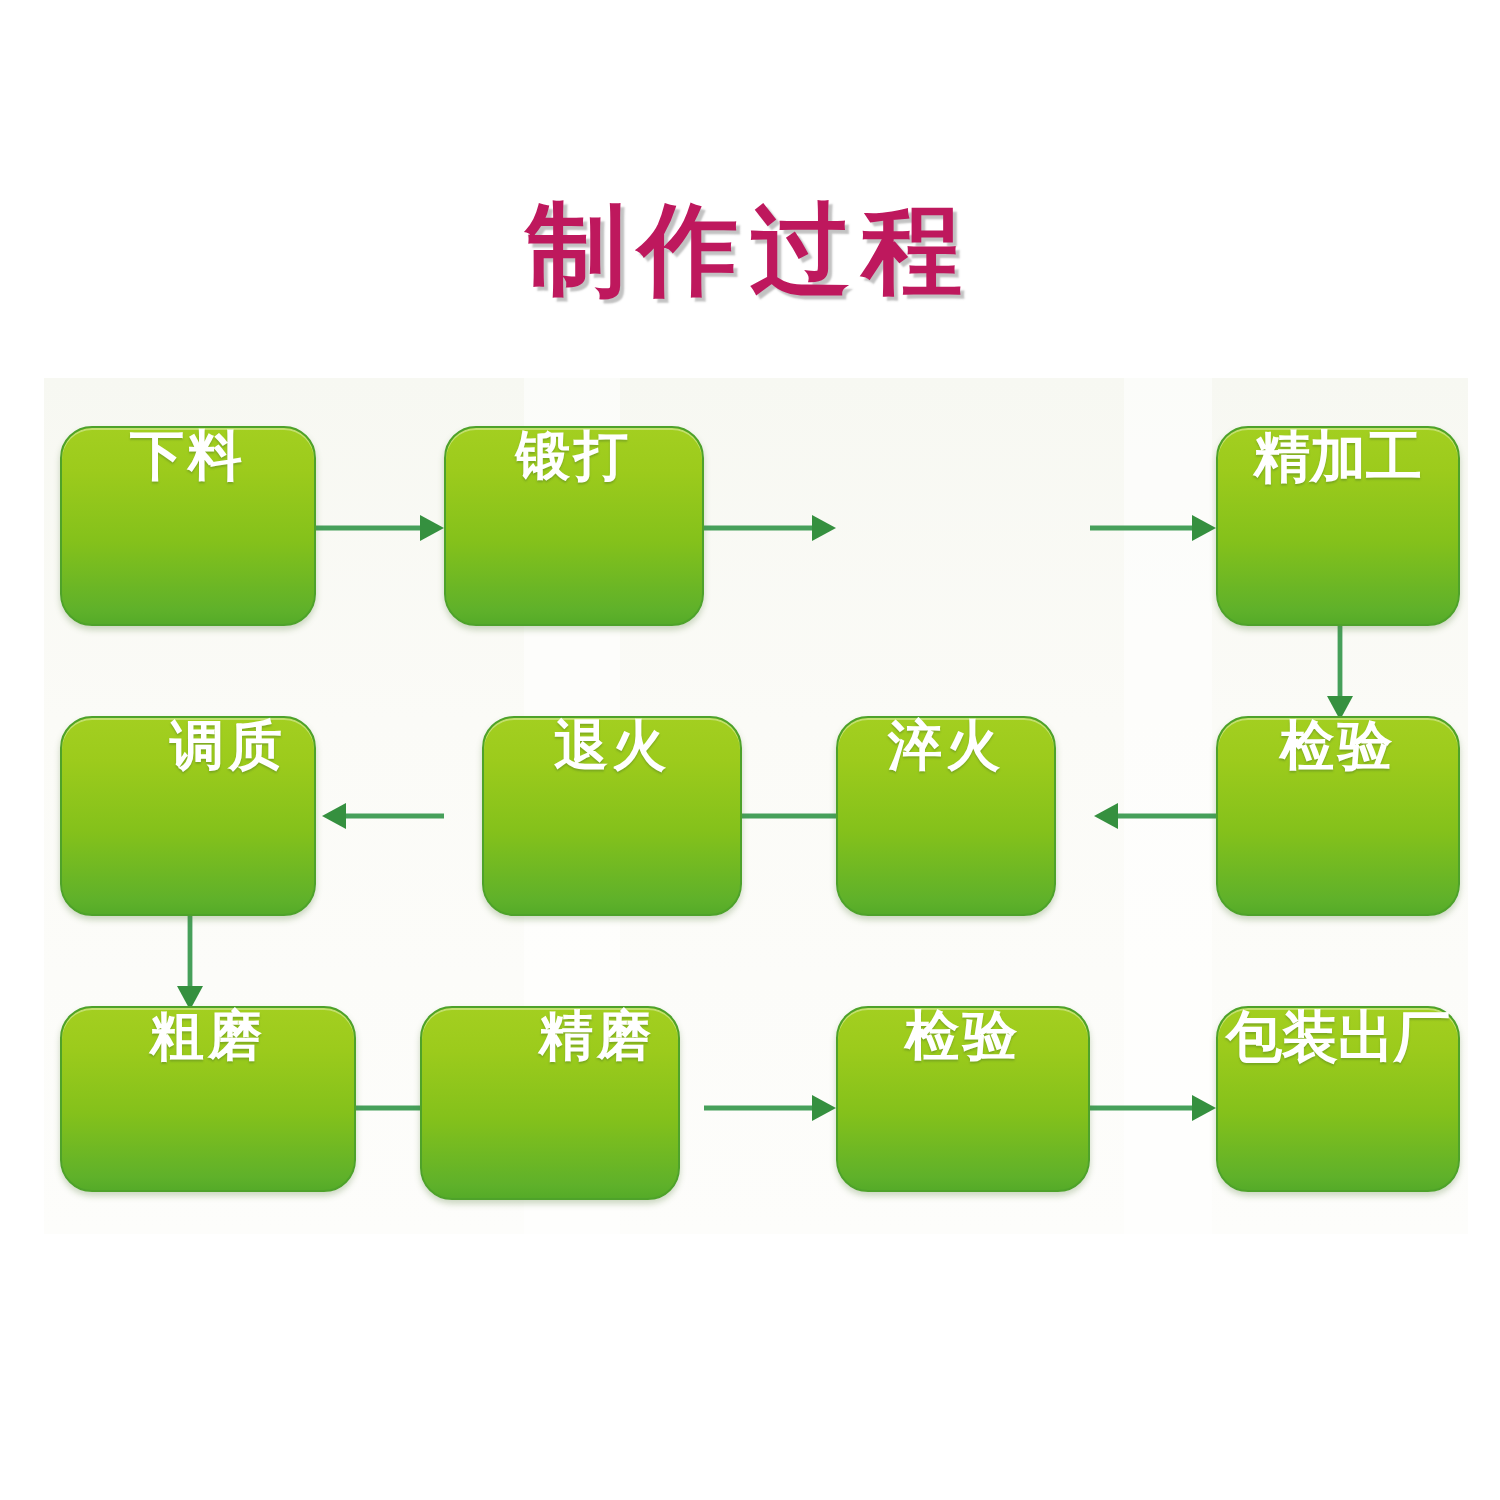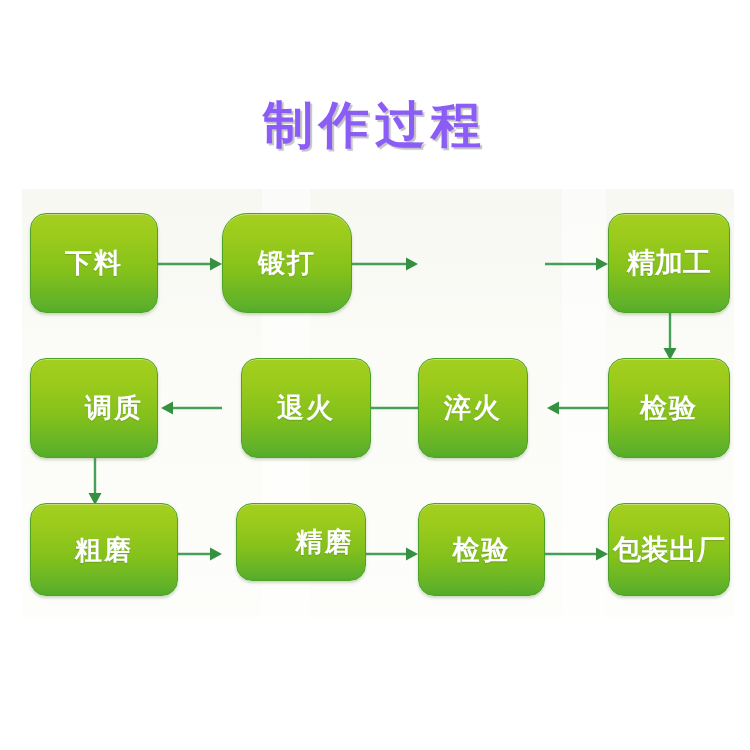--- a/index.html
+++ b/index.html
@@ -26,21 +26,21 @@
     position: absolute;
     left: 0;
     top: 96px;
     width: 750px;
     text-align: center;
     font-family: "Liberation Serif", "DejaVu Serif", serif;
     font-weight: bold;
     font-size: 50px;
     line-height: 58px;
     letter-spacing: 6px;
-    color: #8b5cf6;
+    color: #be185d;
     text-shadow: 2px 2px 1px rgba(120,120,120,0.45);
     white-space: nowrap;
   }
 
   
   #panel {
     position: absolute;
     left: 22px;
     top: 189px;
     width: 712px;
@@ -64,21 +64,20 @@
     background: linear-gradient(180deg,
                 #a3cf20 0%,
                 #9ccb1c 22%,
                 #84c11b 58%,
                 #5fb12a 93%,
                 #55ab28 100%);
     border: 1px solid #4ea22a;
     box-shadow: 0 2px 3px rgba(90,130,60,0.30),
                 inset 0 1px 0 rgba(255,255,255,0.35);
     display: flex;
-    align-items: center;
     justify-content: center;
     z-index: 3;
   }
   .node-label {
     color: #ffffff;
     font-family: "DejaVu Sans", "Liberation Sans", sans-serif;
     font-weight: bold;
     font-size: 27px;
     line-height: 30px;
     letter-spacing: 2px;
@@ -183,21 +182,21 @@
     <svg width="65" height="20" viewBox="0 0 65 20">
       <line x1="0" y1="10" x2="53" y2="10" stroke="#46a05a" stroke-width="2.4"></line>
       <polygon points="51,3.5 63,10 51,16.5" fill="#35903f"></polygon>
     </svg>
   </div>
 
   <div class="node" style="left:30px;  top:213px; width:128px; height:100px;">
     <span class="node-label">下料</span>
   </div>
 
-  <div class="node" style="left:222px; top:213px; width:130px; height:100px;border-radius:25px;">
+  <div class="node" style="left:222px; top:213px; width:130px; height:100px;">
     <span class="node-label">锻打</span>
   </div>
 
 
   <div class="node" style="left:608px; top:213px; width:122px; height:100px;">
     <span class="node-label small">精加工</span>
   </div>
 
   <div class="node" style="left:608px; top:358px; width:122px; height:100px;">
     <span class="node-label">检验</span>
@@ -212,21 +211,21 @@
   </div>
 
   <div class="node" style="left:30px;  top:358px; width:128px; height:100px;padding-left:40px;">
     <span class="node-label">调质</span>
   </div>
 
   <div class="node" style="left:30px;  top:503px; width:148px; height:93px;">
     <span class="node-label">粗磨</span>
   </div>
 
-  <div class="node" style="left:236px; top:503px; width:130px; height:78px;padding-left:47px;">
+  <div class="node" style="left:210px; top:503px; width:130px; height:97px;padding-left:47px;">
     <span class="node-label">精磨</span>
   </div>
 
   <div class="node" style="left:418px; top:503px; width:127px; height:93px;">
     <span class="node-label">检验</span>
   </div>
 
   <div class="node" style="left:608px; top:503px; width:122px; height:93px;">
     <span class="node-label small">包装出厂</span>
   </div>

